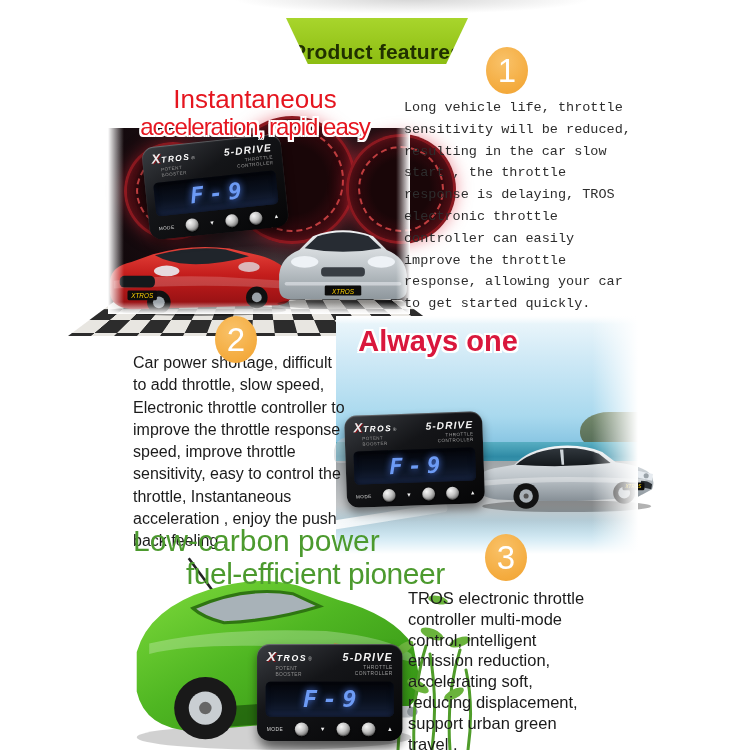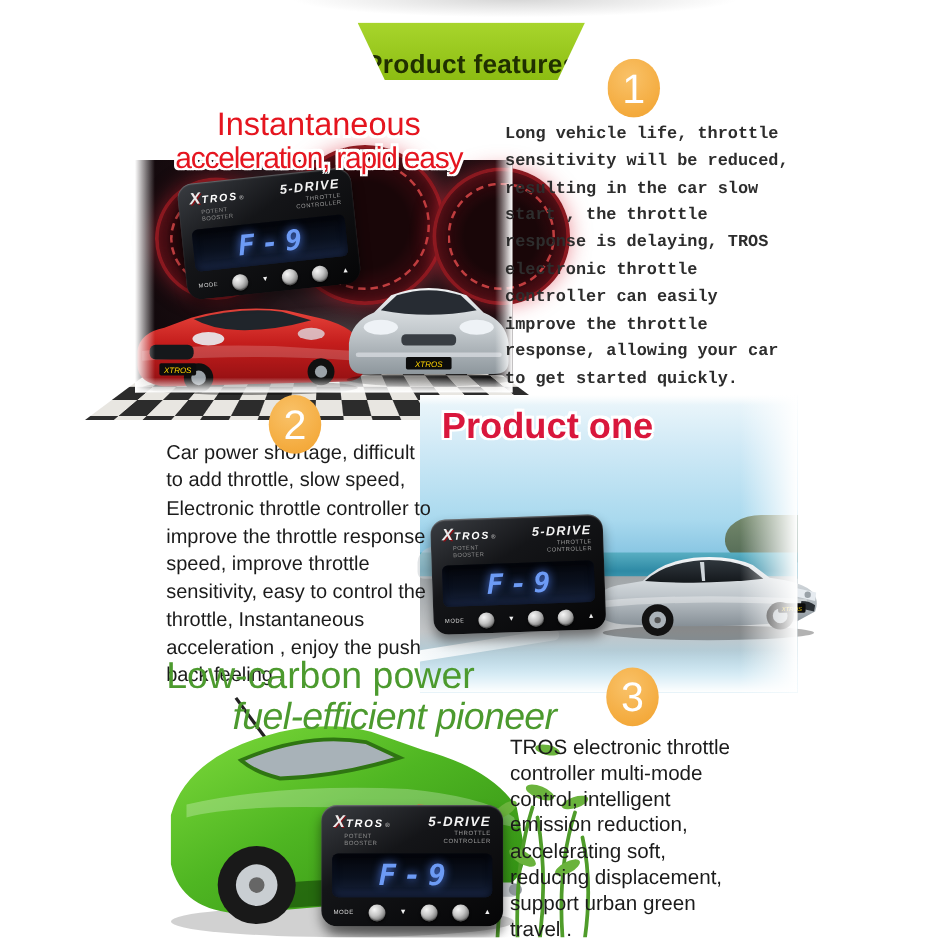--- a/index.html
+++ b/index.html
@@ -29,26 +29,26 @@
     -2px 0 0 #fff,2px 0 0 #fff,0 -2px 0 #fff,0 2px 0 #fff;}
   .h1red{position:absolute;left:100px;top:86px;width:310px;text-align:center;z-index:6;
     color:#e5151f;font-weight:400;line-height:27px;white-space:nowrap;}
   .h1red .l1{font-size:26px;display:block;}
   .h1red .l2{font-size:24px;display:block;letter-spacing:-1px;}
   .h2red{position:absolute;left:346px;top:324px;width:184px;text-align:center;z-index:6;
     color:#d9173c;font-weight:700;line-height:34px;white-space:nowrap;}
   .h2red .l1,.h2red .l2{font-size:29px;display:block;}
   .h3green{position:absolute;z-index:6;color:#4c9a2e;font-weight:400;white-space:nowrap;}
   #h3a{left:133px;top:524px;font-size:30px;}
-  #h3b{left:186px;top:557px;font-size:30px;letter-spacing:-.5px;font-style:italic;}
+  #h3b{left:186px;top:557px;font-size:30px;letter-spacing:-.5px;}
 
   
   .para{position:absolute;white-space:pre-line;z-index:5;}
   #para1{left:404px;top:97px;width:240px;font-family:"Liberation Mono",monospace;
-    font-size:13.5px;line-height:21.8px;color:#2d2d2d;font-weight:bold;}
+    font-size:13.5px;line-height:21.8px;color:#2d2d2d;}
   #para2{left:133px;top:352px;width:252px;font-size:16px;line-height:22.3px;color:#1b1b1b;}
   #para3{left:408px;top:588px;width:240px;font-size:16.5px;line-height:20.8px;color:#1b1b1b;}
 
   
   .photo1{position:absolute;left:108px;top:128px;width:302px;height:186px;z-index:1;}
   .p1bg{position:absolute;inset:0;
     background:radial-gradient(circle at 55% 28%,#43333a 0%,#1d0e12 50%,#0a0508 100%);}
   .gauge{position:absolute;border-radius:50%;
     background:radial-gradient(circle,#190608 40%,#33090e 62%,#0d0406 78%);
     border:3px solid rgba(200,35,45,.65);box-shadow:0 0 16px rgba(220,40,55,.5),inset 0 0 12px rgba(220,40,55,.55);}
@@ -311,21 +311,21 @@
       <span class="arr">▲</span>
     </div>
   </div>
 
   <div class="fadeT"></div>
   <div class="fadeR" style="width:46px;"></div>
   <div class="fadeB" style="height:34px;"></div>
 </div>
 
 <div class="h2red outline">
-  <span class="l1">Product one</span>
+  <span class="l1">Always one</span>
 </div>
 
 <div class="h3green" id="h3a">Low-carbon power</div>
 <div class="h3green" id="h3b">fuel-efficient pioneer</div>
 
 <div class="num-circle" id="circle3">
   <span>3</span>
 </div>
 
 <svg class="greencar" viewBox="0 0 300 192">

